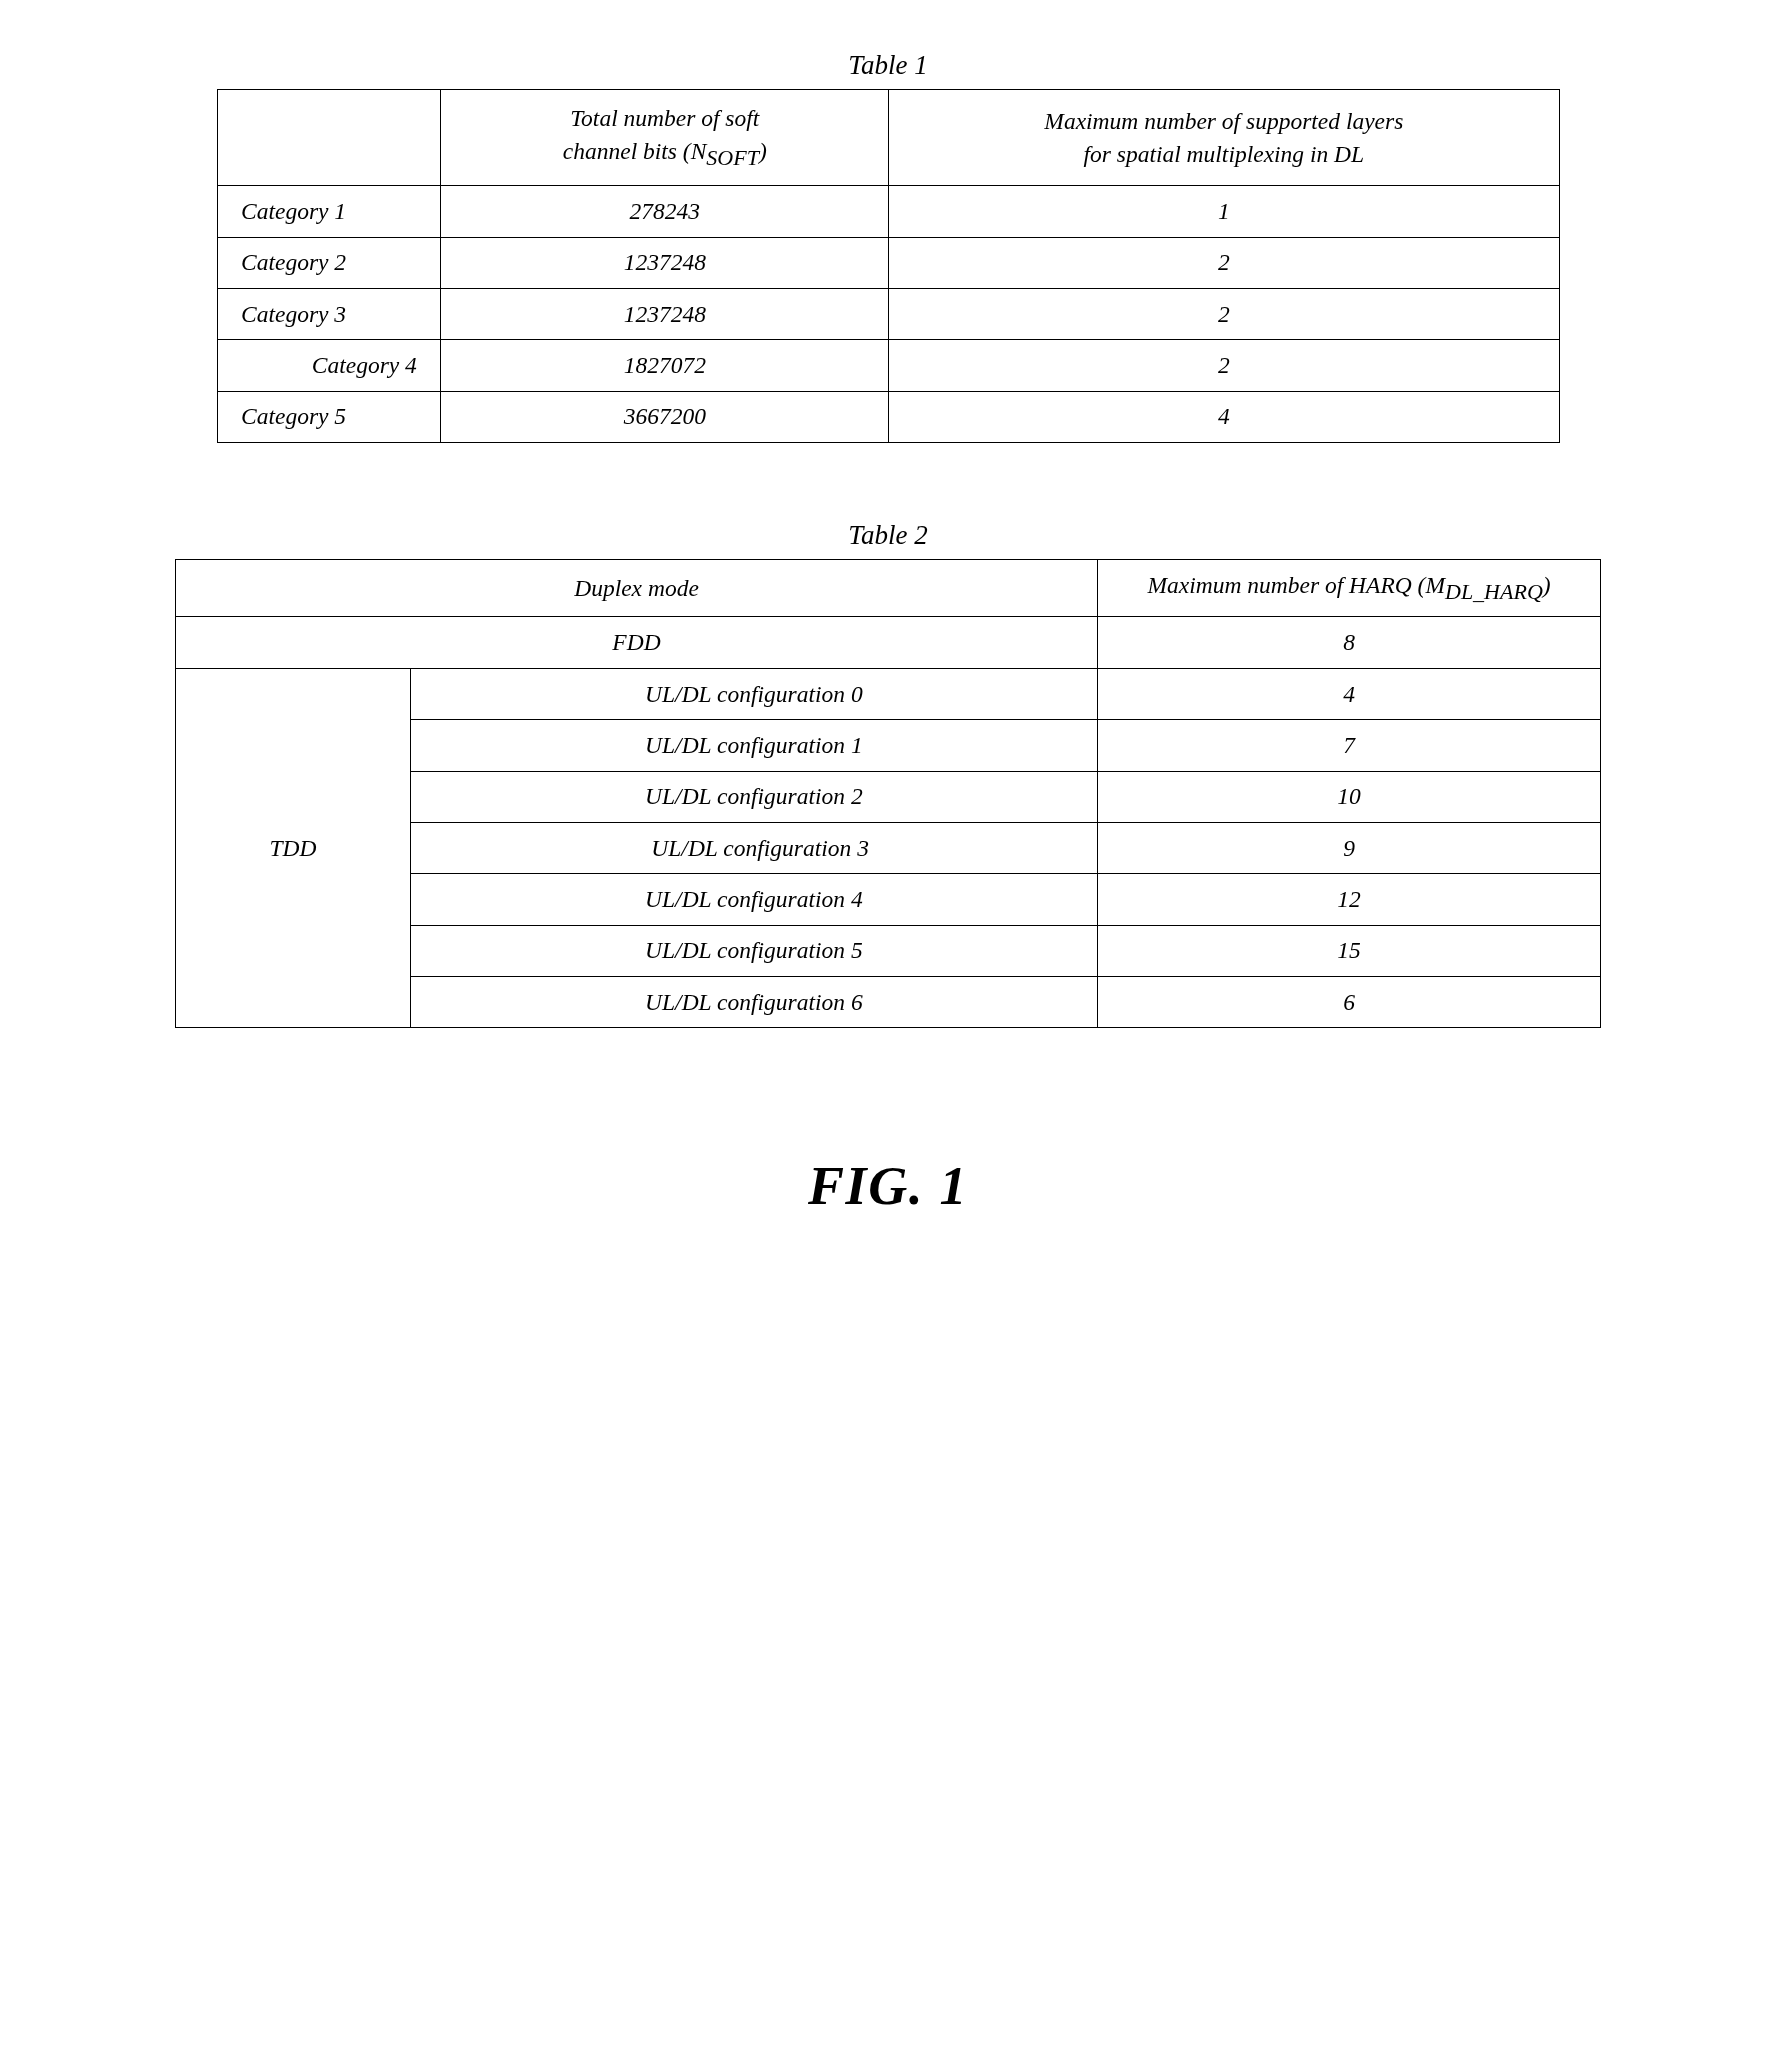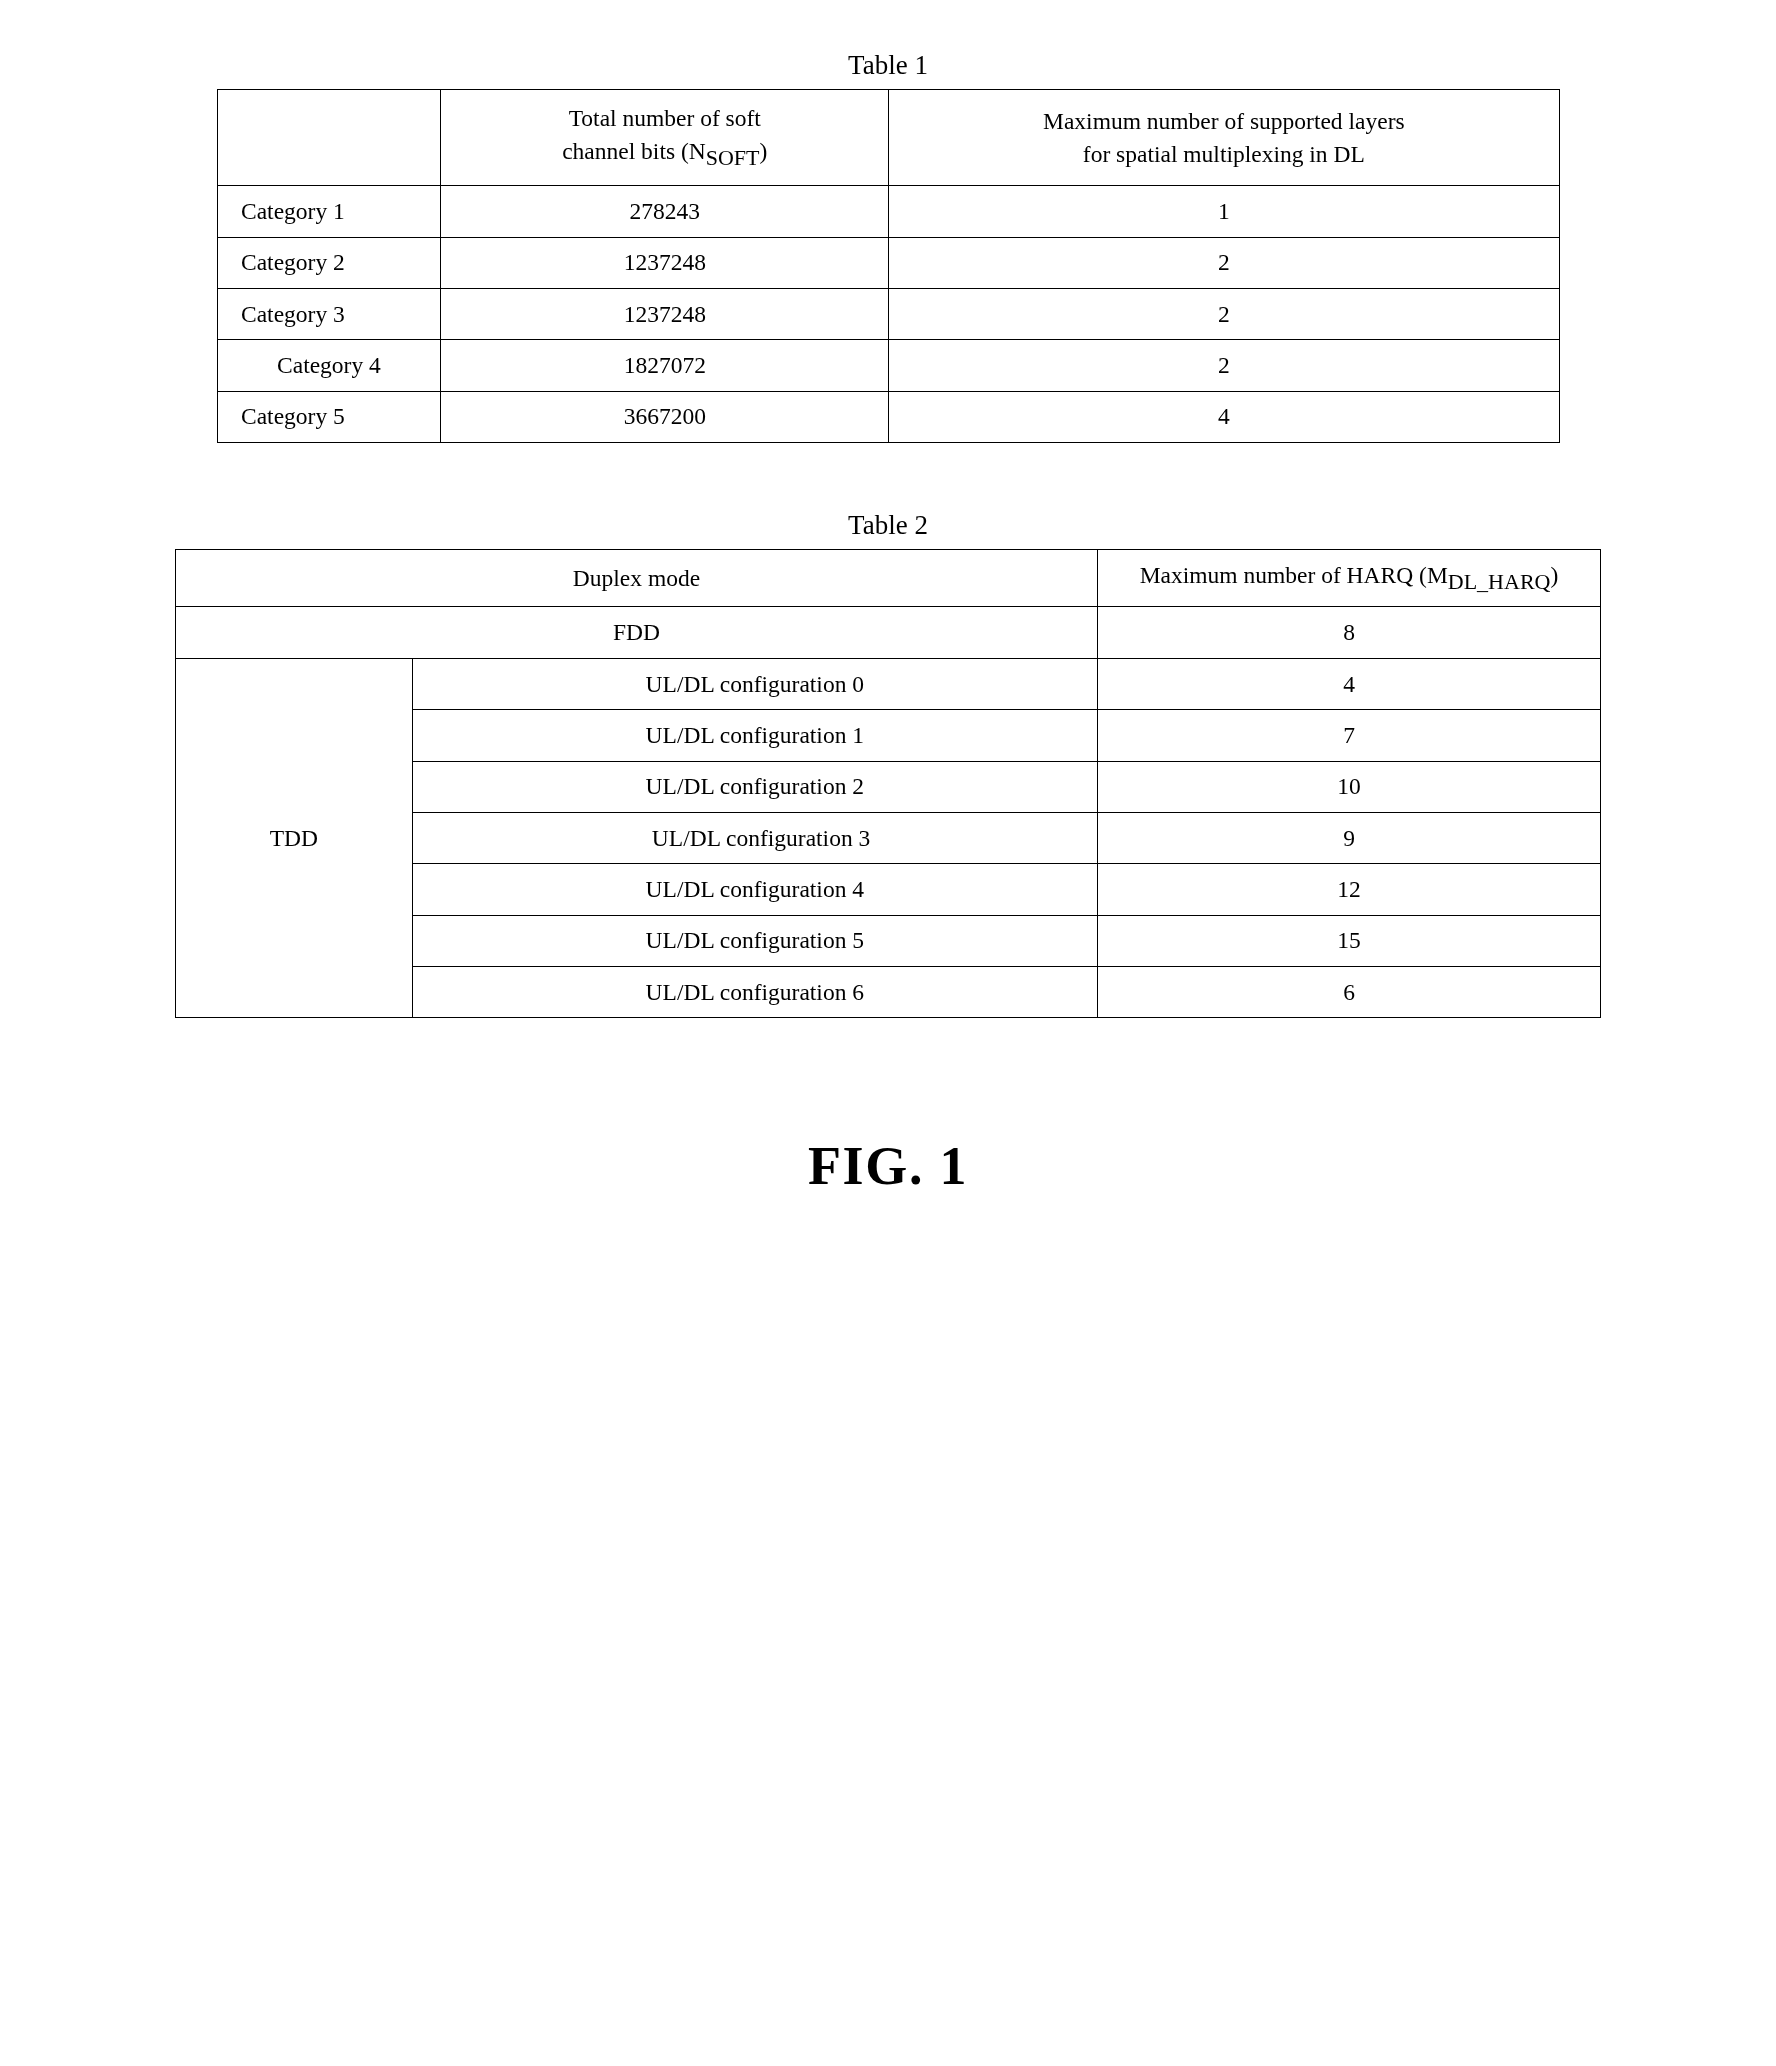--- a/index.html
+++ b/index.html
@@ -15,21 +15,22 @@
       color: #000000;
       width: 1776px;
       min-height: 2067px;
       padding: 50px 67px;
     }
 
     .page-content {
       display: flex;
       flex-direction: column;
       align-items: center;
-      gap: 0;
+      gap: 10px;
+      font-style: italic;
     }
 
     .table-section {
       width: 100%;
       display: flex;
       flex-direction: column;
       align-items: center;
       margin-bottom: 67px;
     }
 
@@ -145,21 +146,21 @@
       <td class="col-category" style="text-align:left;">Category 2</td>
       <td class="col-soft-bits">1237248</td>
       <td class="col-layers">2</td>
     </tr>
           <tr>
       <td class="col-category" style="text-align:left;">Category 3</td>
       <td class="col-soft-bits">1237248</td>
       <td class="col-layers">2</td>
     </tr>
           <tr>
-      <td class="col-category" style="text-align:center;">Category 4</td>
+      <td class="col-category" style="text-align:right;">Category 4</td>
       <td class="col-soft-bits">1827072</td>
       <td class="col-layers">2</td>
     </tr>
           <tr>
       <td class="col-category" style="text-align:left;">Category 5</td>
       <td class="col-soft-bits">3667200</td>
       <td class="col-layers">4</td>
     </tr>
         </tbody>
     </table>

